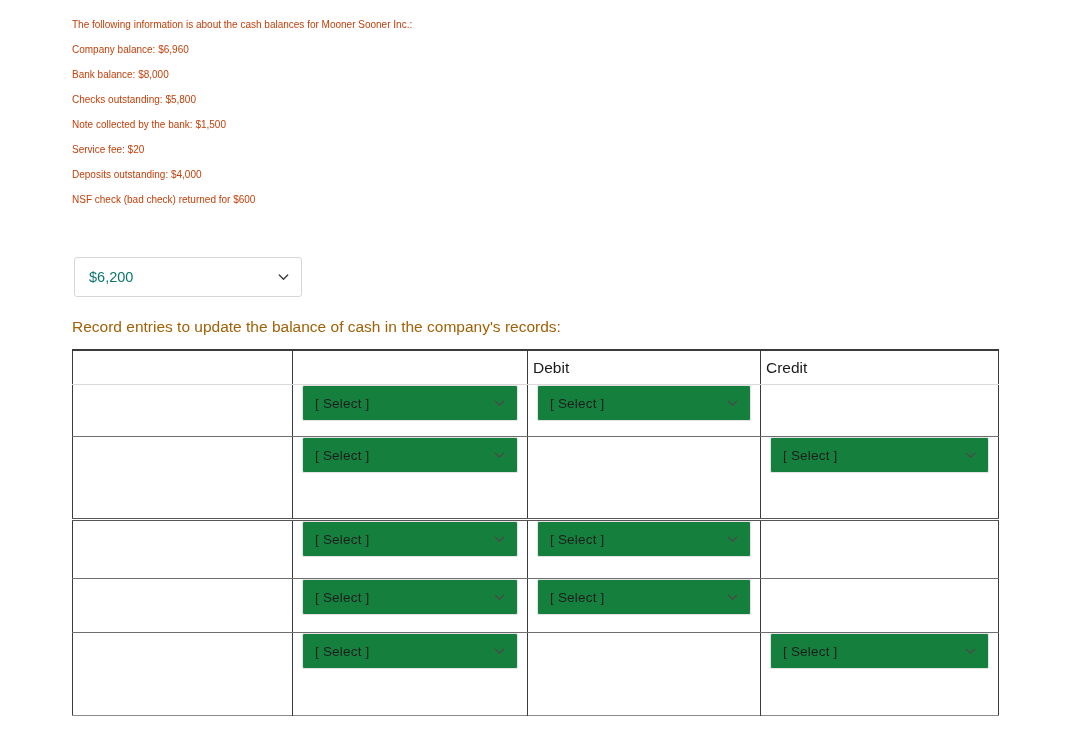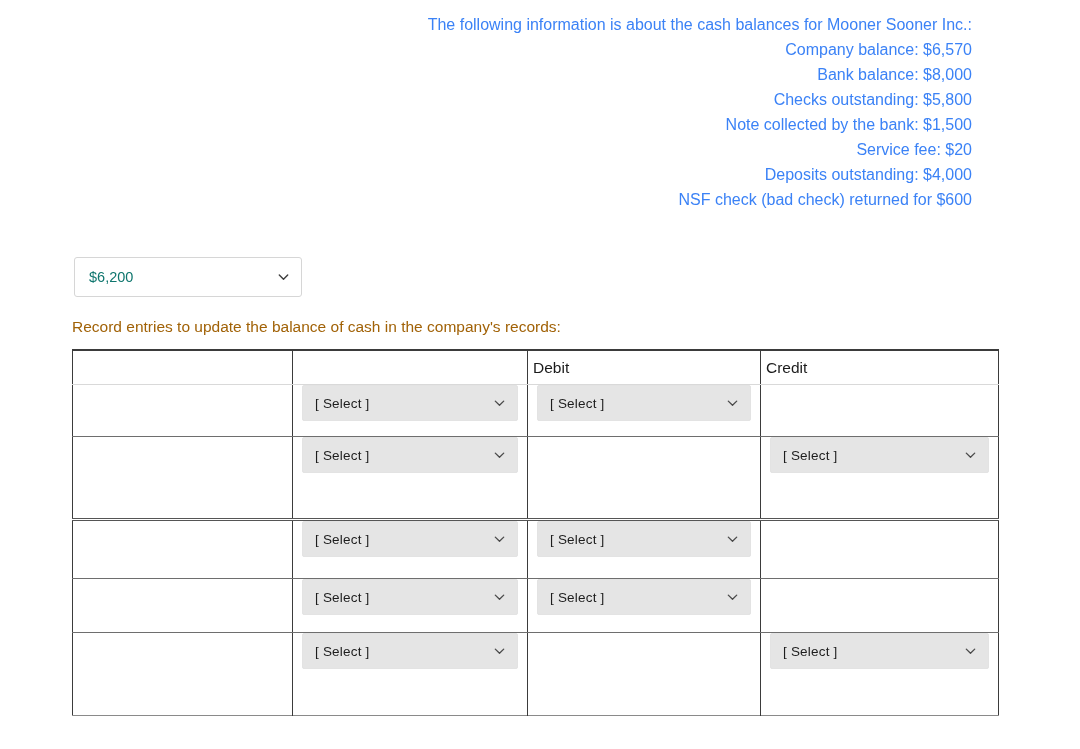--- a/index.html
+++ b/index.html
@@ -23,25 +23,24 @@
   }
 
   
   .intro {
     position: absolute;
     left: 72px;
     top: 12px;
     width: 900px;
   }
   .intro-line {
-    font-size: 16px;
+    font-size: 10px;
     line-height: 25px;
-    color: #3b82f6;
+    color: #c2410c;
     white-space: nowrap;
-    text-align: right;
   }
 
   
   .answer-row {
     position: absolute;
     left: 72px;
     top: 258px;
     display: flex;
     align-items: center;
     height: 38px;
@@ -138,21 +137,21 @@
   .cell-inner.bottom { align-items: flex-end; padding-bottom: 11px; }
   .cell-inner.center { align-items: center; }
 
   
   .sel {
     position: relative;
     width: 100%;
     height: 36px;
     border: 1px solid #e3e3e3;
     border-radius: 2px;
-    background: #e5e5e5;
+    background: #15803d;
     box-sizing: border-box;
     display: flex;
     align-items: center;
   }
   .sel .val {
     font-size: 13.5px;
     color: #1d1d1d;
     padding-left: 12px;
     letter-spacing: 0.2px;
   }
@@ -169,21 +168,21 @@
 
   .empty-cell { height: 100%; }
 </style>
 </head>
 <body>
 
 <div class="page">
 
   <div class="intro">
       <div class="intro-line">The following information is about the cash balances for Mooner Sooner Inc.:</div>
-      <div class="intro-line">Company balance: $6,570</div>
+      <div class="intro-line">Company balance: $6,960</div>
       <div class="intro-line">Bank balance: $8,000</div>
       <div class="intro-line">Checks outstanding: $5,800</div>
       <div class="intro-line">Note collected by the bank: $1,500</div>
       <div class="intro-line">Service fee: $20</div>
       <div class="intro-line">Deposits outstanding: $4,000</div>
       <div class="intro-line">NSF check (bad check) returned for $600</div>
     </div>
 
   <div class="answer-row">
     <div class="big-select">

